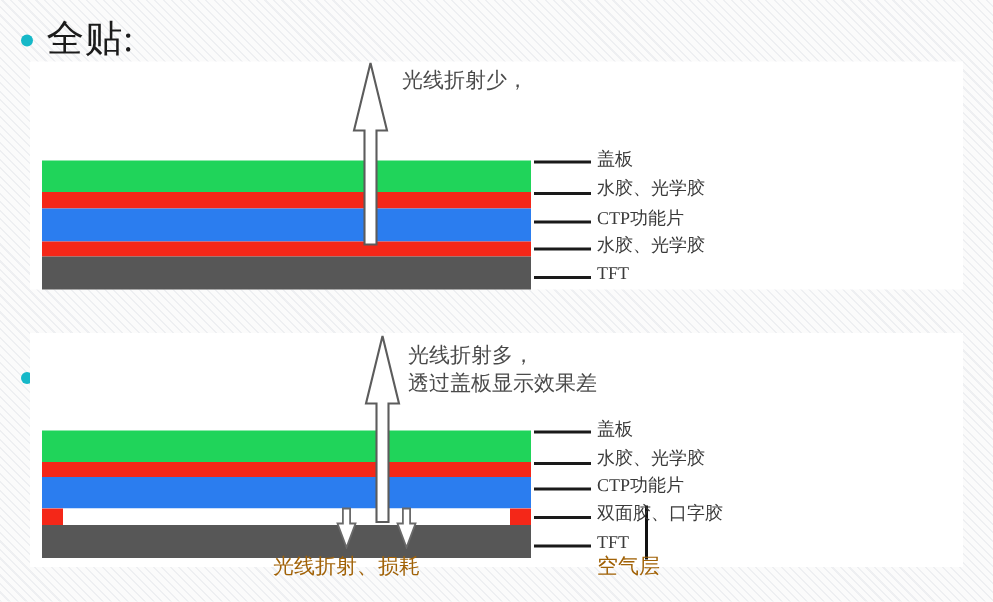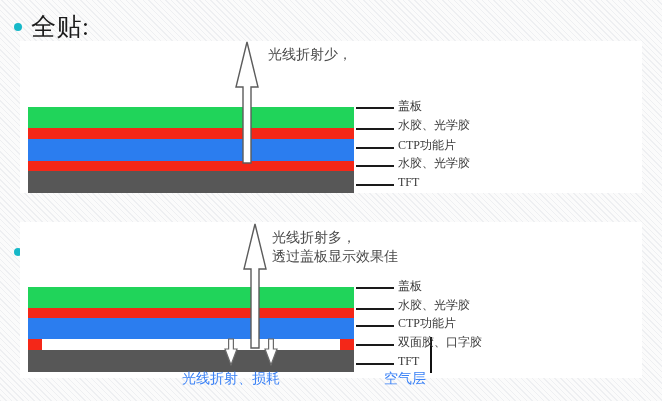--- a/index.html
+++ b/index.html
@@ -138,21 +138,21 @@
     font-size: 14px;
     line-height: 19px;
     color: #4a4a4a;
     white-space: nowrap;
     font-family: "Liberation Serif", "DejaVu Serif", serif;
   }
   .bottom-note {
     position: absolute;
     font-size: 14px;
     line-height: 1;
-    color: #3b82f6;
+    color: #a16207;
     white-space: nowrap;
     font-family: "Liberation Serif", "DejaVu Serif", serif;
   }
 </style>
 </head>
 <body>
 
 <div class="slide">
 
   <div class="heading" id="heading-1">
@@ -209,34 +209,34 @@
     <div class="adhesive" id="adh-right"></div>
     <div class="layer c-tft" id="s2-tft"></div>
   </div>
 
   <svg class="up-arrow" style="left:240px; top:222px;" width="30" height="128" viewBox="0 0 30 128">
     <polygon points="15,2 26,47 19,47 19,126 11,126 11,47 4,47" fill="#ffffff" stroke="#5c5c5c" stroke-width="1.4"></polygon>
   </svg>
 
   <div class="callout" style="left:272px; top:228px;">
     <div>光线折射多，</div>
-    <div>透过盖板显示效果佳</div>
+    <div>透过盖板显示效果差</div>
   </div>
 
   <svg class="down-arrow" style="left:224px; top:338px;" width="14" height="28" viewBox="0 0 14 28">
     <polygon points="7,27 1,11 4.6,11 4.6,1 9.4,1 9.4,11 13,11" fill="#ffffff" stroke="#6a6a6a" stroke-width="1.2"></polygon>
   </svg>
   <svg class="down-arrow" style="left:264px; top:338px;" width="14" height="28" viewBox="0 0 14 28">
     <polygon points="7,27 1,11 4.6,11 4.6,1 9.4,1 9.4,11 13,11" fill="#ffffff" stroke="#6a6a6a" stroke-width="1.2"></polygon>
   </svg>
 
   <div class="air-pointer" style="left:430px; top:337px; height:36px;"></div>
 
   <div class="bottom-note" style="left:182px; top:372px;">光线折射、损耗</div>
-  <div class="bottom-note" style="left:384px; top:372px;">空气层</div>
+  <div class="bottom-note" style="left:398px; top:372px;">空气层</div>
 
   <div class="leader" style="left:356px; top:287px; width:38px;"></div>
   <div class="layer-label" style="left:398px; top:280px;">盖板</div>
 
   <div class="leader" style="left:356px; top:308px; width:38px;"></div>
   <div class="layer-label" style="left:398px; top:299px;">水胶、光学胶</div>
 
   <div class="leader" style="left:356px; top:325px; width:38px;"></div>
   <div class="layer-label" style="left:398px; top:317px;">CTP功能片</div>
 

